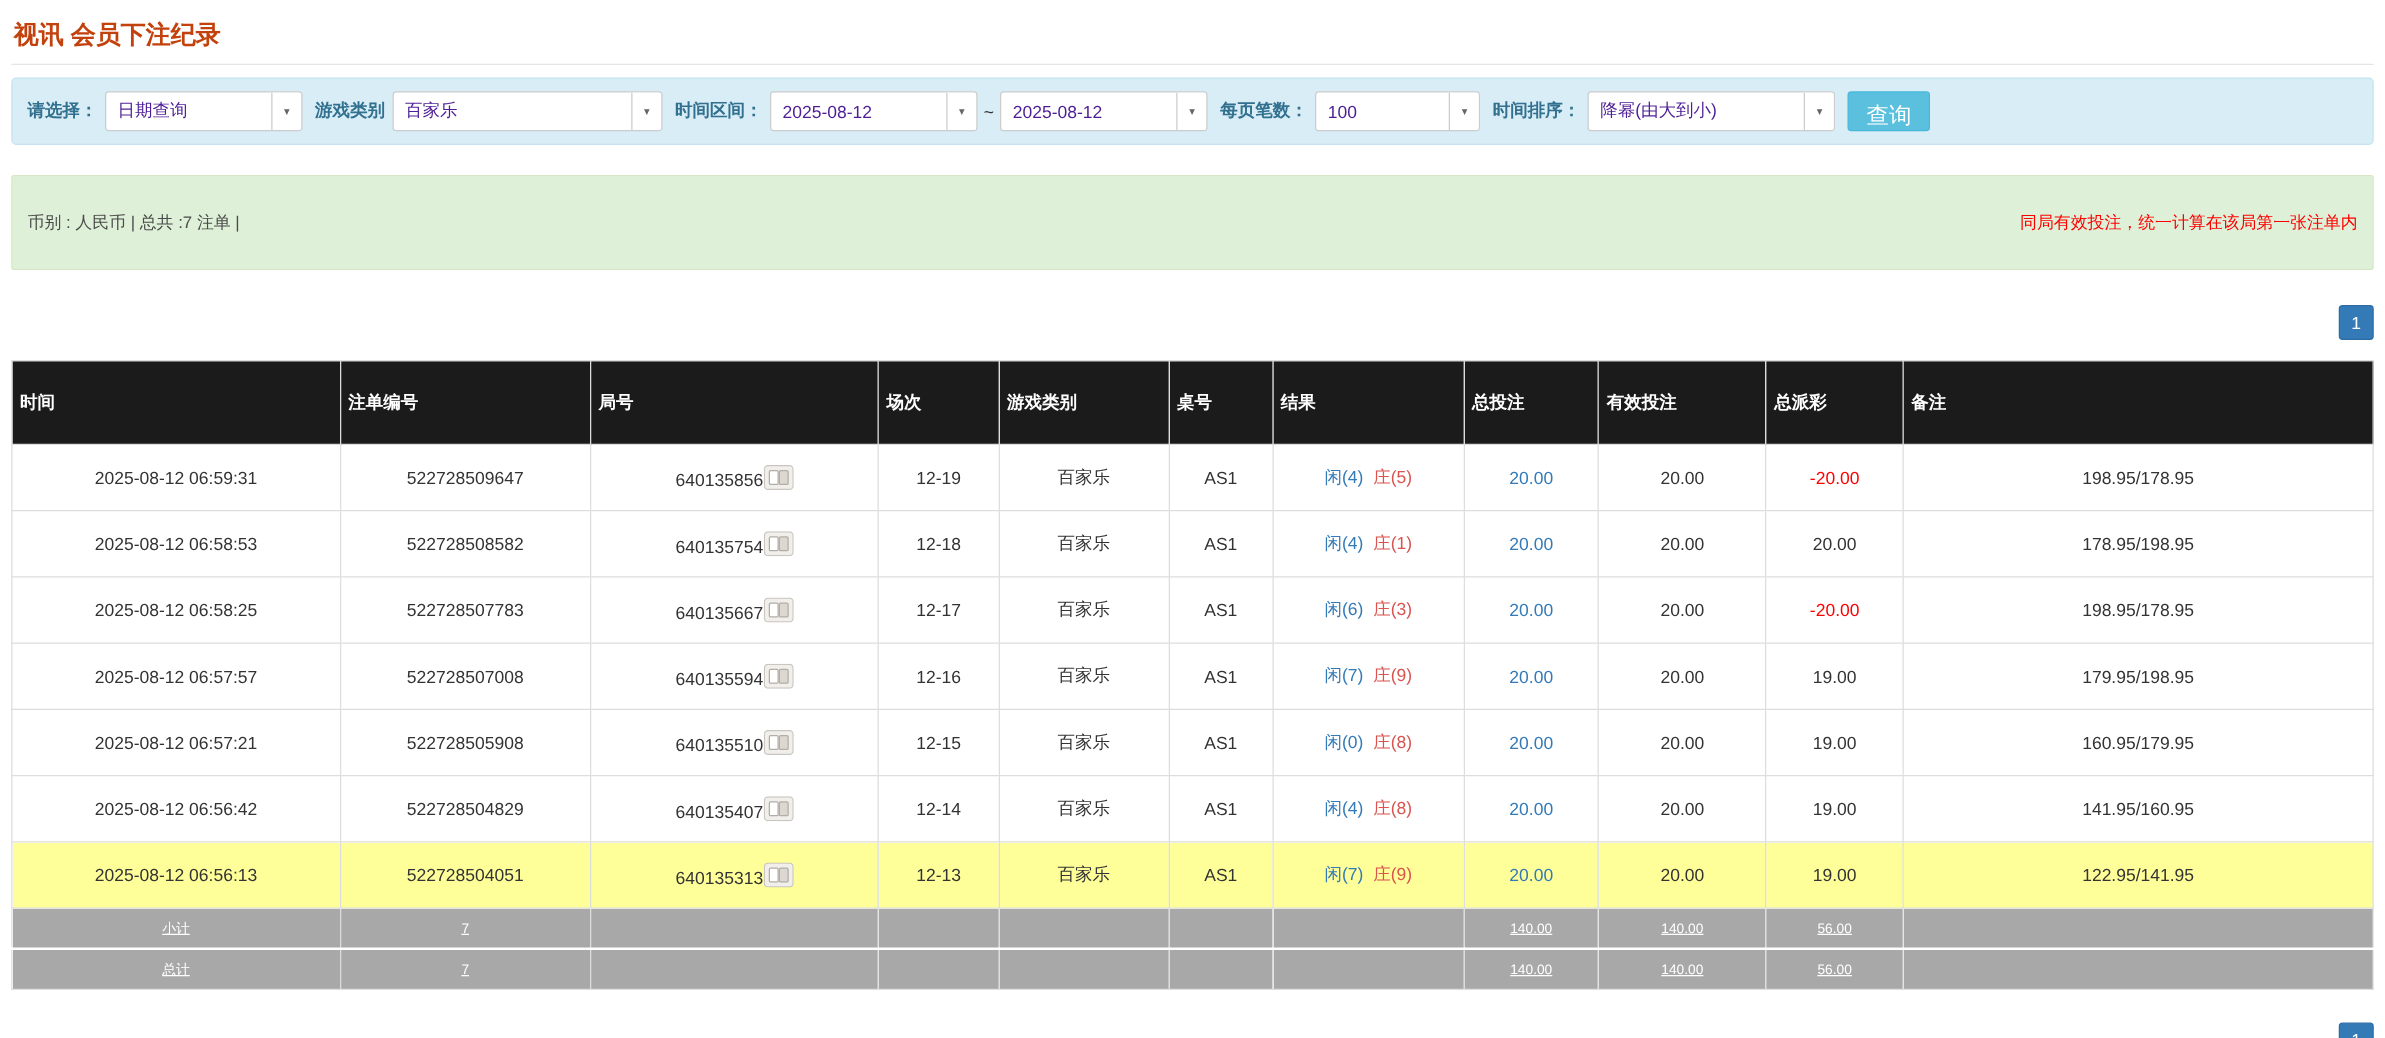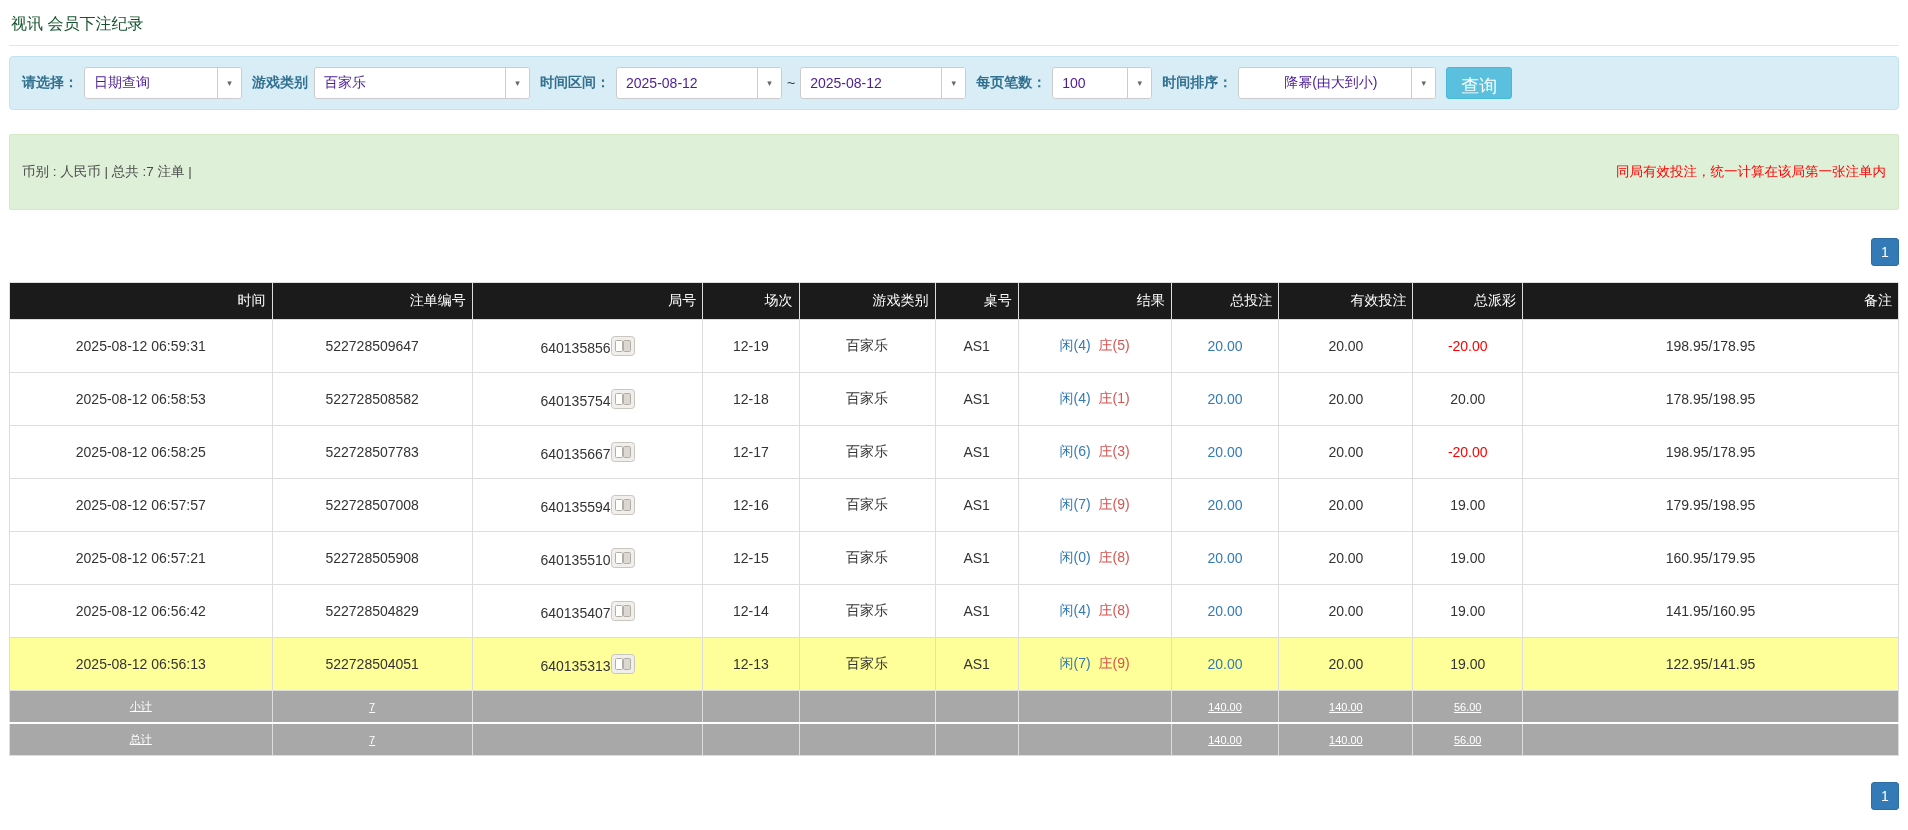--- a/index.html
+++ b/index.html
@@ -6,23 +6,23 @@
   html, body { margin: 0; padding: 0; background: #fff; }
   body {
     font-family: "Liberation Sans", "DejaVu Sans", sans-serif;
     color: #333;
     font-size: 14px;
   }
   .page { padding: 0 9px 34px; }
 
   
   .page-title {
-    font-size: 16px;
-    font-weight: 400;
-    color: #14532d;
+    font-size: 20px;
+    font-weight: 700;
+    color: #c2410c;
     padding: 14px 2px 10px;
     border-bottom: 1px solid #e5e5e5;
     margin: 0;
   }
 
   
   .filter-bar {
     margin-top: 10px;
     background: var(--filter_bg, #d9edf7);
     border: 1px solid #c4e3f0;
@@ -65,22 +65,22 @@
     align-items: center;
     justify-content: center;
     color: #666;
     font-size: 9px;
     background: #fff;
     flex: none;
   }
   .w-select { width: 158px; }
   .w-game   { width: 216px; }
   .w-date   { width: 166px; }
-  .w-pp     { width: 100px; }
-  .w-sort   { width: 198px; padding-left: 36px; }
+  .w-pp     { width: 132px; }
+  .w-sort   { width: 198px; }
   .tilde { margin: 0 5px; color: #333; }
   .btn-search {
     background: var(--button_blue, #5bc0de);
     border: 1px solid #46b8da;
     color: #fff;
     font-size: 18px;
     padding: 6px 14px;
     height: 32px;
     border-radius: 3px;
     cursor: pointer;
@@ -126,24 +126,24 @@
   table.records {
     width: 100%;
     border-collapse: collapse;
     margin-top: 16px;
     font-size: 14px;
     table-layout: fixed;
   }
   .records th {
     background: var(--header_bg, #1b1b1b);
     color: #fff;
-    font-weight: normal;
-    padding: 9px 6px;
+    font-weight: bold;
+    padding: 24px 6px;
     border: 1px solid #ddd;
-    text-align: right;
+    text-align: left;
     font-size: 14px;
   }
   .records td {
     border: 1px solid #ddd;
     padding: 16px 8px;
     text-align: center;
     color: #333;
     background: #fff;
     overflow: hidden;
   }

